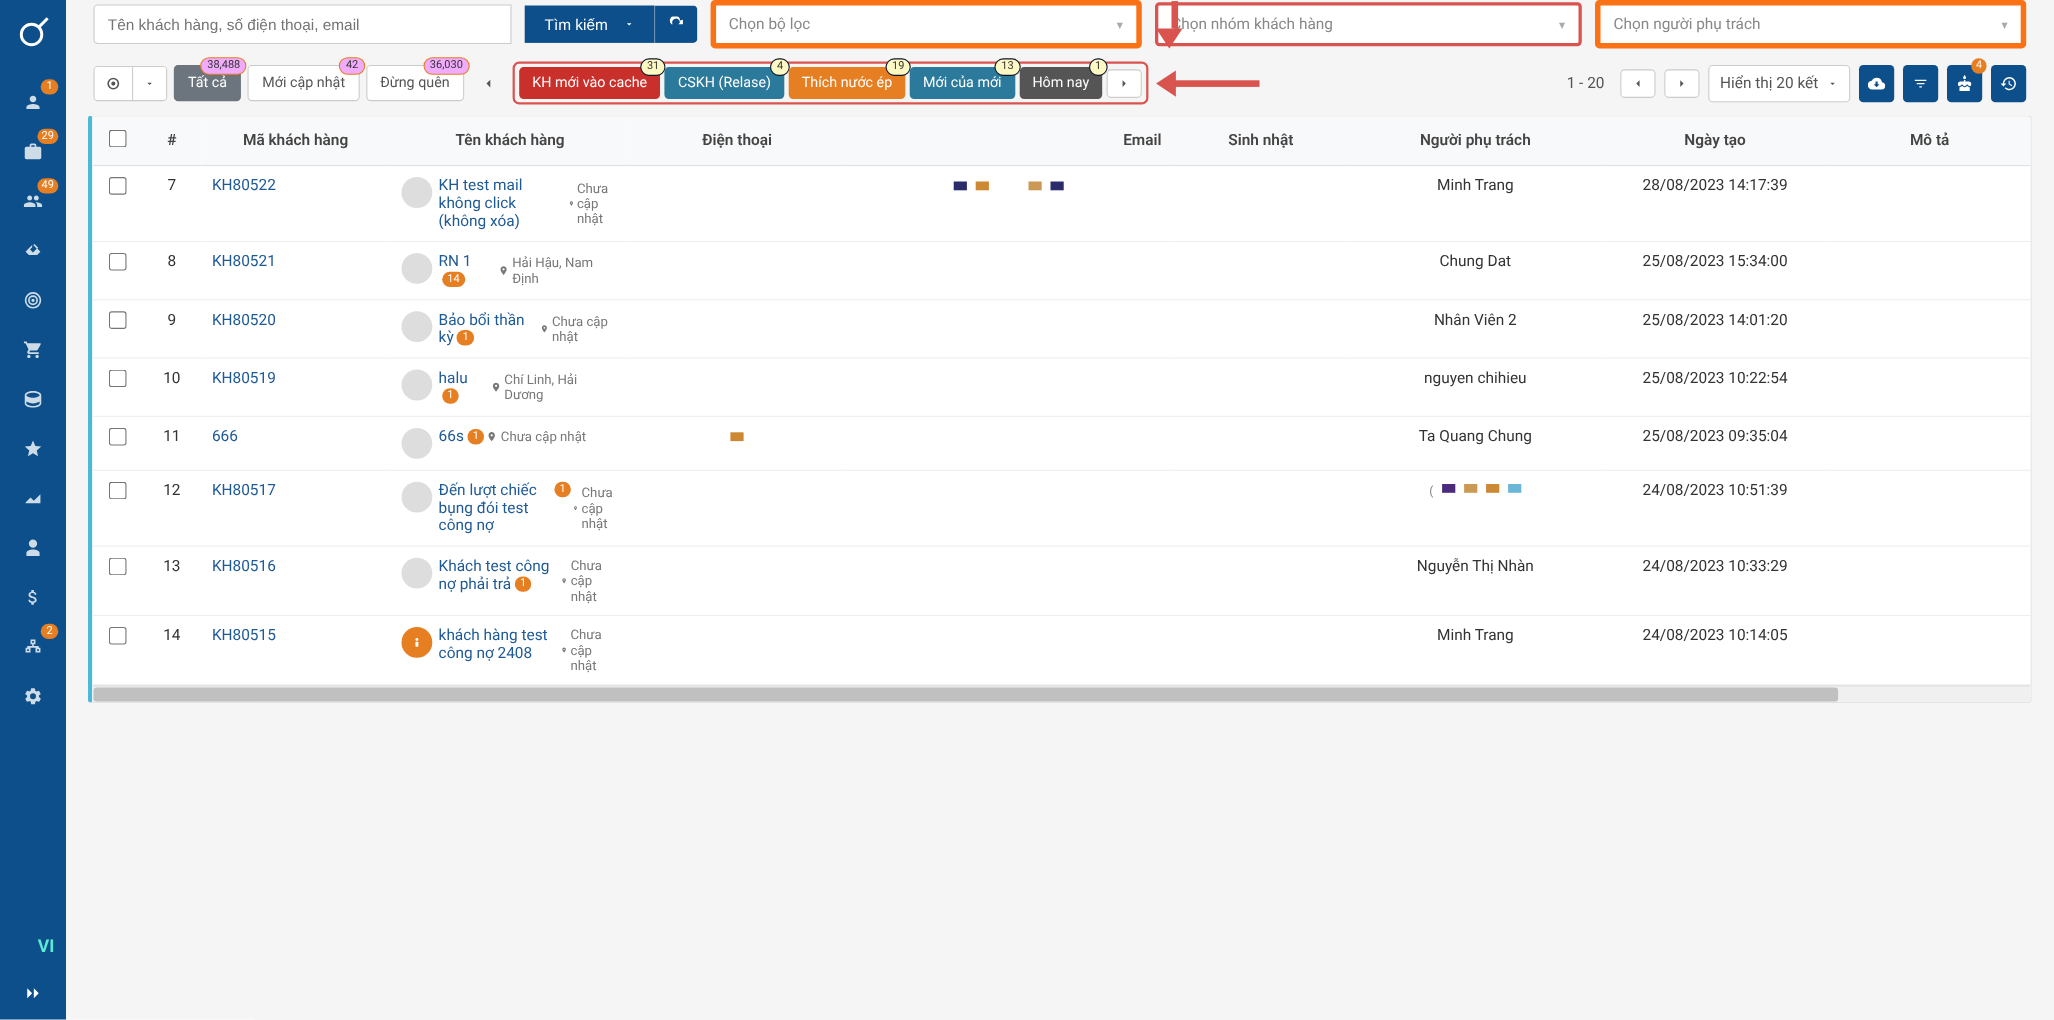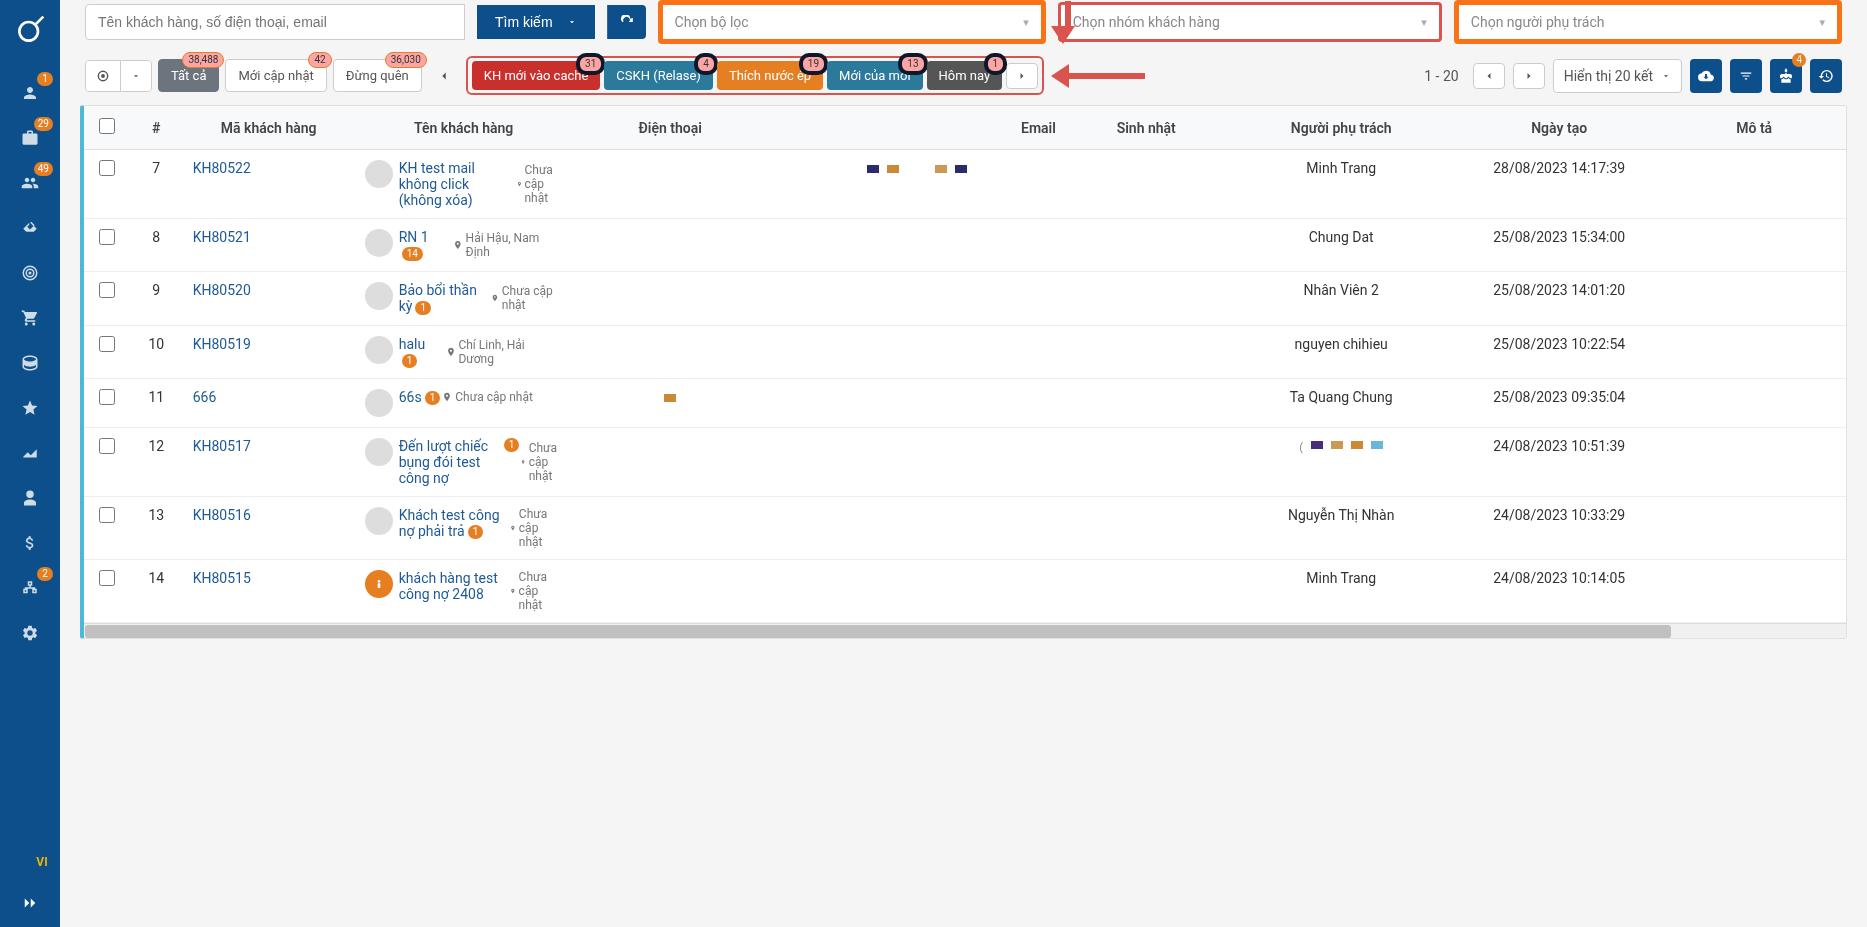--- a/index.html
+++ b/index.html
@@ -2,51 +2,51 @@
 <html><head>
 <meta charset="utf-8">
 <style>
 * { box-sizing: border-box; margin: 0; padding: 0; }
 body { font-family: -apple-system, BlinkMacSystemFont, "Segoe UI", Roboto, sans-serif; font-size: 14px; background: #f5f5f5; color: #333; }
 .app { display: flex; height: 927px; width: 1867px; overflow: hidden; }
 .sidebar { width: 60px; background: #0d4f8b; display: flex; flex-direction: column; align-items: center; padding-top: 10px; }
 .sidebar-logo { width: 40px; height: 40px; color: #fff; margin-bottom: 20px; display:flex; align-items:center; justify-content:center; }
 .sidebar-item { width: 50px; height: 45px; display: flex; align-items: center; justify-content: center; color: rgba(255,255,255,0.8); position: relative; cursor: pointer; }
 .sidebar-badge { position: absolute; top: 2px; right: 2px; background: #e67e22; color: #fff; font-size: 10px; border-radius: 8px; padding: 0 4px; min-width: 16px; text-align: center; line-height: 14px; }
-.sidebar-lang { margin-top: auto; color: #eab308; font-size: 12px; font-weight: bold; padding: 15px 0; margin-left: 24px; }
+.sidebar-lang { margin-top: auto; color: #5eead4; font-size: 16px; font-weight: bold; padding: 15px 0; margin-left: 24px; }
 .sidebar-expand { color: #fff; padding: 10px 0 15px 0; cursor:pointer; }
 .main { flex: 1; display: flex; flex-direction: column; overflow: hidden; }
 .header { display: flex; align-items: center; padding: 15px 25px; gap: 15px; }
 .header-icon-btn { background: #1e5a96; color: #fff; border: none; border-radius: 4px; width: 34px; height: 34px; display:flex; align-items:center; justify-content:center; cursor:pointer; }
 .header-title { color: #1e5a96; font-size: 15px; }
 .header-spacer { flex: 1; }
 .btn-primary { background: #1e5a96; color: #fff; border: none; border-radius: 4px; padding: 9px 16px; font-size: 14px; cursor:pointer; display:inline-flex; align-items:center; gap:6px; }
 .filters-row { display: flex; align-items: center; padding: 0 25px 12px 25px; gap: 12px; }
 .search-input { flex: 0 0 380px; border: 1px solid #ccc; border-radius: 4px 0 0 4px; padding: 9px 12px; font-size: 14px; }
-.search-btn-group { display: flex; gap: 12px; }
+.search-btn-group { display: flex; }
 .search-btn { background: #0d4f8b; color: #fff; border: none; padding: 9px 18px; font-size: 14px; cursor:pointer; display:flex; align-items:center; gap:14px; }
 .search-refresh { background: #0d4f8b; color: #fff; border: none; border-left: 1px solid rgba(255,255,255,0.15); padding: 9px 12px; cursor:pointer; border-radius: 0 4px 4px 0; }
 .select-box { flex: 1; border: 5px solid #f97316; border-radius: 4px; padding: 9px 12px; color: #888; background: #fff; display:flex; align-items:center; justify-content:space-between; cursor:pointer; }
 .select-highlight { border: 3px solid #d9534f; }
 .chevron { font-size: 11px; color: #aaa; }
 .tags-row { display: flex; align-items: center; padding: 0 25px 10px 25px; gap: 6px; position: relative; }
 .view-btn-group { display: flex; border: 1px solid #ccc; border-radius: 4px; overflow: hidden; }
 .view-btn { background: #fff; border: none; padding: 8px 10px; cursor:pointer; color:#555; }
 .view-btn + .view-btn { border-left: 1px solid #ccc; }
 .pill { position: relative; padding: 8px 12px; border-radius: 4px; font-size: 13px; cursor:pointer; color:#fff; white-space: nowrap; }
 .pill-gray { background: #6c757d; border: 1px solid #6c757d; }
 .pill-outline { background: #fff; color: #555; border: 1px solid #ccc; }
-.pill-badge { position: absolute; top: -8px; right: -6px; background: #fca5a5; color: #333; border: 1px solid #e67e22; border-radius: 10px; font-size: 10px; padding: 0 5px; line-height: 14px; }
+.pill-badge { position: absolute; top: -8px; right: -6px; background: #f0abfc; color: #333; border: 1px solid #e67e22; border-radius: 10px; font-size: 10px; padding: 0 5px; line-height: 14px; }
 .tag-group { display: flex; gap: 4px; border: 2px solid #d9534f; border-radius: 6px; padding: 3px 4px; align-items: center; }
 .tag { position: relative; padding: 7px 12px; border-radius: 4px; font-size: 13px; color: #fff; cursor:pointer; white-space: nowrap; }
 .tag-red { background: #c9302c; }
 .tag-teal { background: #2b7a9b; }
 .tag-orange { background: #e67e22; }
 .tag-dark { background: #555; }
-.tag-badge { position: absolute; top: -8px; right: -5px; background: #fca5a5; color: #333; border: 4px solid #0f172a; border-radius: 10px; font-size: 10px; padding: 0 5px; line-height:14px; }
+.tag-badge { position: absolute; top: -8px; right: -5px; background: #fef9c3; color: #333; border: 1px solid #0f172a; border-radius: 10px; font-size: 10px; padding: 0 5px; line-height:14px; }
 .nav-arrow-btn { background: #fff; border: 1px solid #ccc; border-radius: 4px; padding: 6px 9px; cursor:pointer; color:#555; }
 .arrow-left-red { width: 80px; height: 6px; background: #d9534f; position: relative; margin-left: 15px; }
 .arrow-left-red::before { content:''; position:absolute; left:-14px; top:-9px; width:0; height:0; border-top:12px solid transparent; border-bottom:12px solid transparent; border-right:18px solid #d9534f; }
 .right-controls { margin-left: auto; display: flex; align-items: center; gap: 8px; }
 .page-text { color: #555; padding: 0 6px; }
 .display-select { border: 1px solid #ccc; border-radius: 4px; padding: 8px 10px; background:#fff; color:#555; display:flex; align-items:center; gap:8px; cursor:pointer; }
 .icon-btn-sm { background: #0d4f8b; color: #fff; border: none; border-radius: 4px; width: 32px; height: 34px; cursor:pointer; display:flex; align-items:center; justify-content:center; position:relative; }
 .icon-btn-badge { position: absolute; top:-6px; right:-4px; background:#e67e22; color:#fff; font-size:10px; border-radius:8px; padding:0 4px; line-height:14px; }
 .table-wrap { flex:1; overflow:auto; padding: 0 20px 15px 20px; }
 .table-inner { border: 1px solid #e0e0e0; border-left: 4px solid #4db8d8; border-radius: 3px; background:#fff; overflow-x:auto; }

